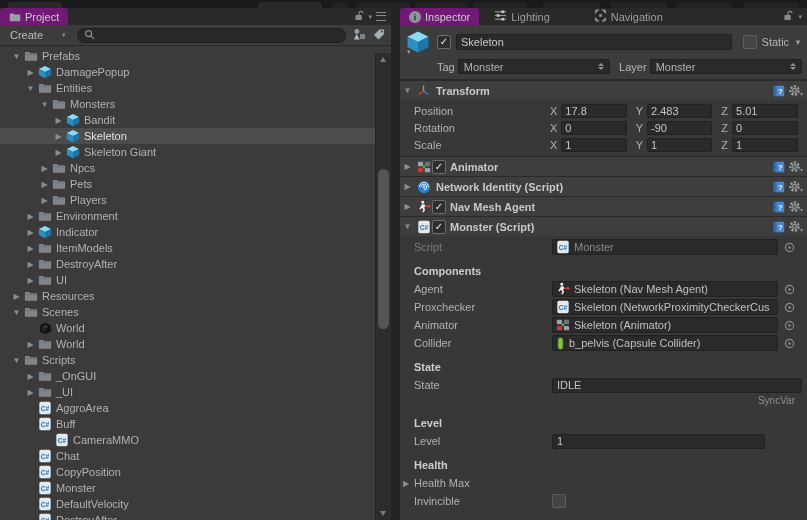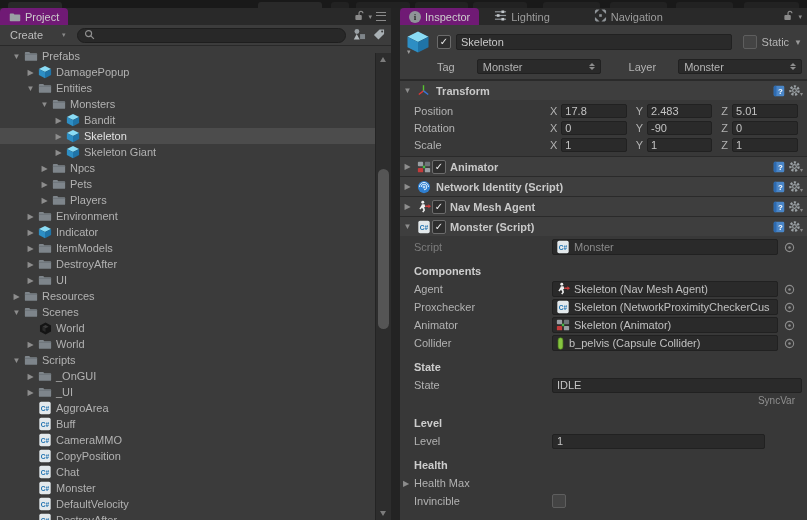--- a/index.html
+++ b/index.html
@@ -47,21 +47,21 @@
   .go-row1{display:flex;align-items:center;gap:5px}
   .cubewrap{position:relative;width:26px;height:24px;flex:0 0 auto}
   .cubewrap .sub{position:absolute;left:1px;bottom:-2px;font-size:7px;color:#9a9a9a}
   .cb{width:12px;height:12px;background:#2e2e2e;border:1px solid #6b6b6b;border-radius:2px;
     display:flex;align-items:center;justify-content:center;color:#ececec;font-size:10px;line-height:10px;flex:0 0 auto}
   .cb.off{background:#444;border-color:#5e5e5e}
   .name-input{flex:1;height:14px;background:#2a2a2a;border:1px solid #212121;border-radius:2px;
     color:#c8c8c8;padding:0 4px;font-size:11px;font-family:inherit;outline:none;min-width:0}
   .static-lbl{color:#b4b4b4}
   .ddarrow{font-size:8px;color:#9a9a9a}
-  .go-row2{display:flex;align-items:center;gap:22px;margin-top:5px;padding-left:31px}
+  .go-row2{display:flex;align-items:center;gap:3px;margin-top:5px;padding-left:31px}
   .dropdown{flex:1;height:13px;background:#2a2a2a;border:1px solid #212121;border-radius:2px;
     display:flex;align-items:center;padding:0 5px;color:#b4b4b4;min-width:0}
   .dd-ud{margin-left:auto;display:flex;flex-direction:column;align-items:center;gap:1px}
   .dd-ud i{width:0;height:0;border-left:3px solid transparent;border-right:3px solid transparent;display:block}
   .dd-ud i.u{border-bottom:3.5px solid #8e8e8e}
   .dd-ud i.d{border-top:3.5px solid #8e8e8e}
 
   .chead{height:19px;display:flex;align-items:center;background:#3e3e3e;border-top:1px solid #2a2a2a;padding-right:4px}
   .chead .fold{width:15px;text-align:center;font-size:8px;color:#8d8d8d;flex:0 0 auto}
   .chead .cicon{width:17px;display:flex;justify-content:center;flex:0 0 auto}
@@ -400,49 +400,49 @@
         <div class="trow" style="padding-left: 24px;">
           <span class="arr"></span>
           <span class="ticon">
             <svg width="14" height="14" viewBox="0 0 16 16">
               <rect x="1.5" y="0.8" width="13" height="14.4" rx="2" fill="#e3e9ec"></rect>
               <text x="8" y="11.3" font-size="7.5" font-weight="bold" fill="#1b6fae" text-anchor="middle" font-family="Liberation Sans,sans-serif">C#</text>
             </svg>
           </span>
           <span class="tlabel">Buff</span>
         </div>
-        <div class="trow" style="padding-left: 24px;">
+        <div class="trow" style="padding-left: 17px; margin-left: 24px;">
           <span class="arr"></span>
           <span class="ticon">
             <svg width="14" height="14" viewBox="0 0 16 16">
               <rect x="1.5" y="0.8" width="13" height="14.4" rx="2" fill="#e3e9ec"></rect>
               <text x="8" y="11.3" font-size="7.5" font-weight="bold" fill="#1b6fae" text-anchor="middle" font-family="Liberation Sans,sans-serif">C#</text>
             </svg>
           </span>
           <span class="tlabel">CameraMMO</span>
         </div>
         <div class="trow" style="padding-left: 24px;">
           <span class="arr"></span>
           <span class="ticon">
             <svg width="14" height="14" viewBox="0 0 16 16">
               <rect x="1.5" y="0.8" width="13" height="14.4" rx="2" fill="#e3e9ec"></rect>
               <text x="8" y="11.3" font-size="7.5" font-weight="bold" fill="#1b6fae" text-anchor="middle" font-family="Liberation Sans,sans-serif">C#</text>
             </svg>
           </span>
-          <span class="tlabel">CopyPosition</span>
+          <span class="tlabel">Chat</span>
         </div>
         <div class="trow" style="padding-left: 24px;">
           <span class="arr"></span>
           <span class="ticon">
             <svg width="14" height="14" viewBox="0 0 16 16">
               <rect x="1.5" y="0.8" width="13" height="14.4" rx="2" fill="#e3e9ec"></rect>
               <text x="8" y="11.3" font-size="7.5" font-weight="bold" fill="#1b6fae" text-anchor="middle" font-family="Liberation Sans,sans-serif">C#</text>
             </svg>
           </span>
-          <span class="tlabel">Chat</span>
+          <span class="tlabel">CopyPosition</span>
         </div>
         <div class="trow" style="padding-left: 24px;">
           <span class="arr"></span>
           <span class="ticon">
             <svg width="14" height="14" viewBox="0 0 16 16">
               <rect x="1.5" y="0.8" width="13" height="14.4" rx="2" fill="#e3e9ec"></rect>
               <text x="8" y="11.3" font-size="7.5" font-weight="bold" fill="#1b6fae" text-anchor="middle" font-family="Liberation Sans,sans-serif">C#</text>
             </svg>
           </span>
           <span class="tlabel">Monster</span>

